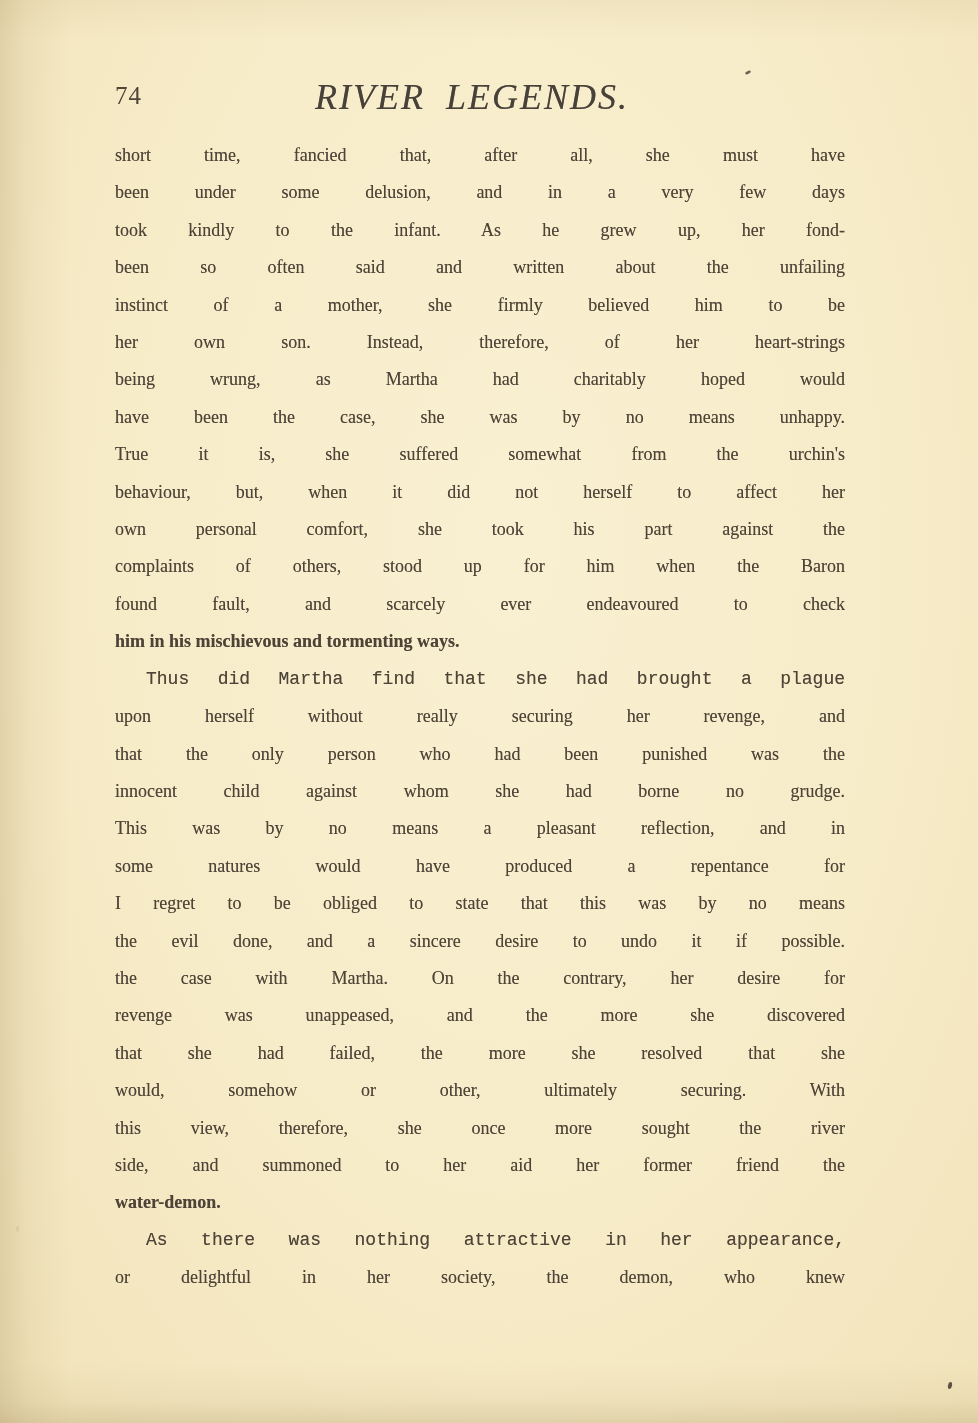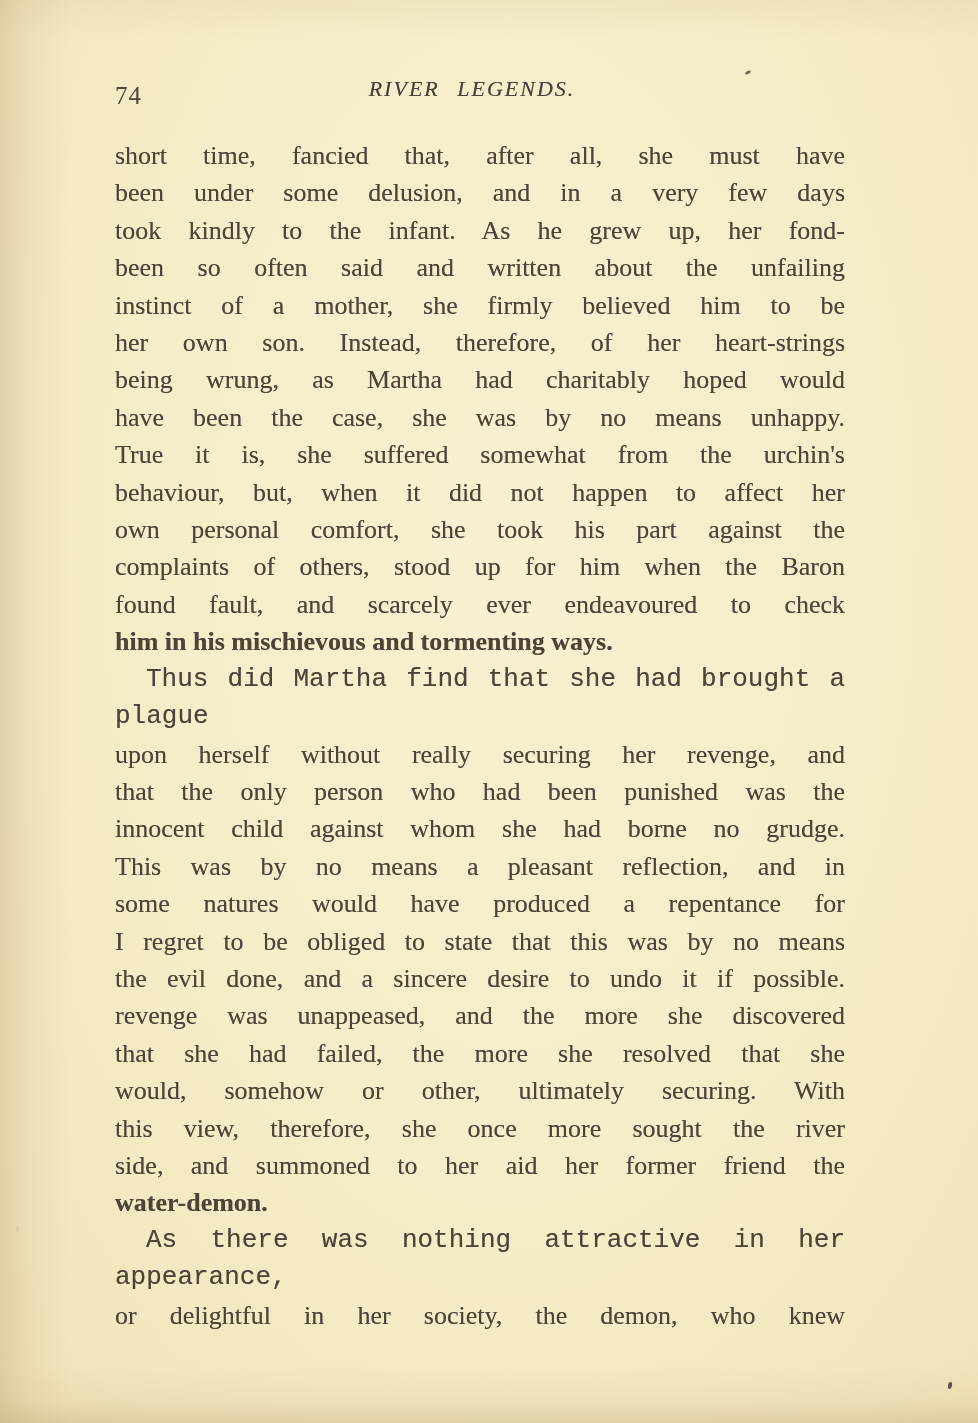--- a/index.html
+++ b/index.html
@@ -18,29 +18,29 @@
   }
   .header-row { position: absolute; top: 76px; left: 115px; width: 730px; height: 34px; }
   .page-number {
     position: absolute; left: 0; top: 6px;
     font-size: 25px; color: #4f4539; letter-spacing: 1px;
   }
   .running-title {
     position: absolute; left: 0; right: 16px; top: 0;
     text-align: center;
     font-style: italic;
-    font-size: 22px;
+    font-size: 36px;
     letter-spacing: 2px;
     word-spacing: 10px;
     color: #48413a;
     text-shadow: 0 0 0.5px rgba(72,65,58,0.55);
   }
   .body-text {
     position: absolute; top: 137px; left: 115px; width: 730px;
-    font-size: 26px;
+    font-size: 18px;
     line-height: 37.4px;
     color: #4d4337;
     text-shadow: 0 0 0.6px rgba(77,67,55,0.5);
   }
   .line { text-align: justify; text-align-last: justify; }
   .line.pend { text-align-last: left; font-weight: bold; }
   .line.indent { text-indent: 31px; font-family: Liberation Mono, monospace; }
   .speck { position: absolute; border-radius: 50%; }
   .speck-a { top: 71px; left: 745px; width: 6px; height: 3px; background: #6e6353; transform: rotate(-25deg); }
   .speck-b { top: 1226px; left: 16px; width: 3px; height: 6px; background: #d9cca4; }
@@ -59,34 +59,35 @@
   <div class="body-text">
     <div class="line">short time, fancied that, after all, she must have</div>
     <div class="line">been under some delusion, and in a very few days</div>
     <div class="line">took kindly to the infant.  As he grew up, her fond-</div>
     <div class="line">been so often said and written about the unfailing</div>
     <div class="line">instinct of a mother, she firmly believed him to be</div>
     <div class="line">her own son.  Instead, therefore, of her heart-strings</div>
     <div class="line">being wrung, as Martha had charitably hoped would</div>
     <div class="line">have been the case, she was by no means unhappy.</div>
     <div class="line">True it is, she suffered somewhat from the urchin's</div>
-    <div class="line">behaviour, but, when it did not happen to affect her</div>
+    <div class="line">behaviour, but, when it did not herself to affect her</div>
     <div class="line">own personal comfort, she took his part against the</div>
     <div class="line">complaints of others, stood up for him when the Baron</div>
     <div class="line">found fault, and scarcely ever endeavoured to check</div>
     <div class="line pend">him in his mischievous and tormenting ways.</div>
 
     <div class="line indent">Thus did Martha find that she had brought a plague</div>
     <div class="line">upon herself without really securing her revenge, and</div>
     <div class="line">that the only person who had been punished was the</div>
     <div class="line">innocent child against whom she had borne no grudge.</div>
     <div class="line">This was by no means a pleasant reflection, and in</div>
     <div class="line">some natures would have produced a repentance for</div>
     <div class="line">I regret to be obliged to state that this was by no means</div>
     <div class="line">the evil done, and a sincere desire to undo it if possible.</div>
+    <div class="line">the case with Martha.  On the contrary, her desire for</div>
     <div class="line">revenge was unappeased, and the more she discovered</div>
     <div class="line">that she had failed, the more she resolved that she</div>
     <div class="line">would, somehow or other, ultimately securing.  With</div>
     <div class="line">this view, therefore, she once more sought the river</div>
     <div class="line">side, and summoned to her aid her former friend the</div>
     <div class="line pend">water-demon.</div>
 
     <div class="line indent">As there was nothing attractive in her appearance,</div>
     <div class="line">or delightful in her society, the demon, who knew</div>
   </div>

